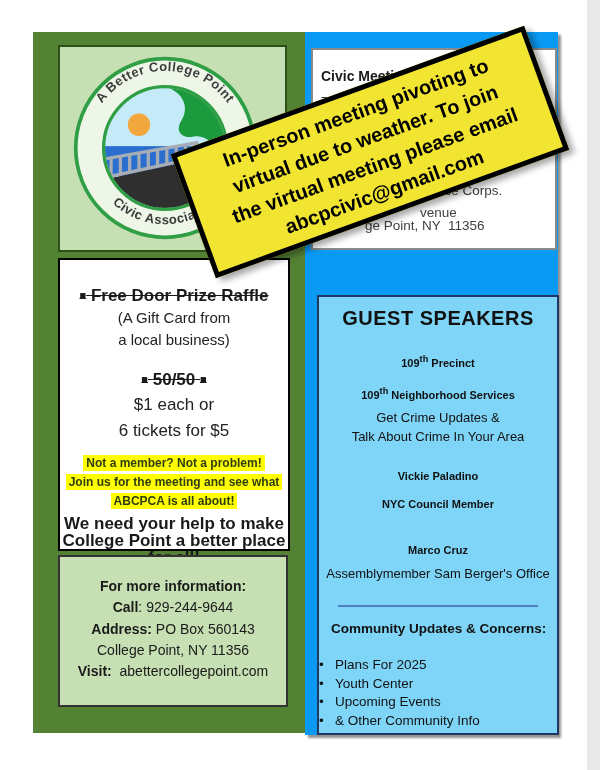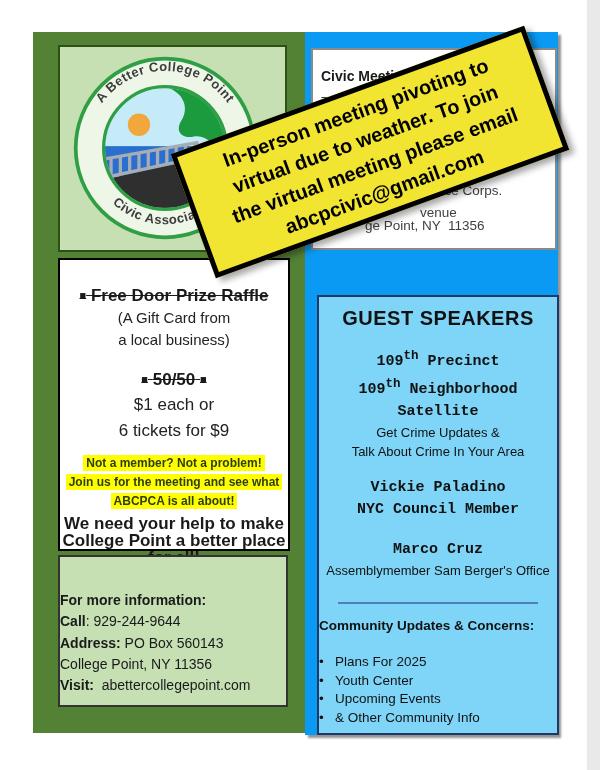--- a/index.html
+++ b/index.html
@@ -28,32 +28,32 @@
   .r-title{font-size:17px;font-weight:bold;text-decoration:line-through;line-height:22px;}
   .r-title .sq,.r-fifty .sq{font-size:11px;vertical-align:2px;}
   .r-sub{font-size:15px;line-height:22px;color:#222;}
   .r-fifty{margin-top:16px;font-size:17px;font-weight:bold;text-decoration:line-through;line-height:24px;}
   .r-price{font-size:17px;line-height:26px;color:#222;}
   .r-hl{margin-top:10px;font-size:12px;font-weight:bold;line-height:19px;color:#2f3d12;}
   .r-hl span{background:#ffff00;padding:1px 3px;}
   .r-help{margin-top:4px;font-size:17px;font-weight:bold;line-height:17px;color:#1a1a1a;}
   
   .contact-box{left:58px;top:555px;width:230px;height:152px;background:#c6e0b4;border:2px solid #333;
-               text-align:left;padding-top:33px;font-size:14px;line-height:21.3px;}
+               text-align:center;padding-top:19px;font-size:14px;line-height:21.3px;}
   .c-b{font-weight:bold;}
   .pre{white-space:pre-wrap;margin-top:28px;}
   
   .guest-box{left:317px;top:267px;width:242px;height:440px;background:#7ed5f8;border:2px solid #1f3864;
              text-align:center;color:#111;margin-top:28px;}
   .g-head{margin-top:8px;font-size:20px;font-weight:bold;letter-spacing:.5px;line-height:26px;}
-  .g-name{font-size:15px;font-weight:bold;line-height:22px;font-family:Liberation Mono, monospace;}
+  .g-name{font-size:11px;font-weight:bold;line-height:28px;}
   .g-sub{font-size:13px;line-height:19px;}
   .g-gap14{margin-top:14px;} .g-gap16{margin-top:16px;} .g-gap18{margin-top:18px;text-align:center;}
   .g-div{margin:22px auto 0 auto;width:84%;border-top:2px solid #4f7fbd;}
-  .g-upd{margin-top:12px;text-align:left;padding-left:0;font-size:13.5px;font-weight:bold;line-height:20px;}
+  .g-upd{margin-top:12px;text-align:left;padding-left:12px;font-size:13.5px;font-weight:bold;line-height:20px;}
   .g-list{margin:17px 0 0 0;padding:0;list-style:none;text-align:left;}
   .g-list li{font-size:13.5px;line-height:18.5px;}
   .g-list .blt{display:inline-block;width:16px;}
   
   .banner{left:182px;top:86px;width:376px;height:132px;background:#f2e532;border:5px solid #000;
           transform:rotate(-20deg);z-index:10;display:flex;flex-direction:column;justify-content:center;
           text-align:center;box-shadow:4px 5px 6px rgba(0,0,0,.35);}
   .banner div{font-size:20px;font-weight:bold;line-height:28px;white-space:nowrap;color:#000;}
 </style>
 </head>
@@ -118,21 +118,21 @@
       <span>Free Door Prize Raffle</span>
     </div>
     <div class="r-sub">(A Gift Card from</div>
     <div class="r-sub">a local business)</div>
     <div class="r-fifty">
       <span class="sq">■</span>
       <span>50/50</span>
       <span class="sq">■</span>
     </div>
     <div class="r-price">$1 each or</div>
-    <div class="r-price">6 tickets for $9</div>
+    <div class="r-price">6 tickets for $5</div>
     <div class="r-hl">
       <div><span>Not a member? Not a problem!</span></div>
       <div><span>Join us for the meeting and see what</span></div>
       <div><span>ABCPCA is all about!</span></div>
     </div>
     <div class="r-help">
       <div>We need your help to make</div>
       <div>College Point a better place for all!</div>
     </div>
   </div>
@@ -144,21 +144,21 @@
     <div><span class="c-b"></span><span class="pre">College Point, NY 11356</span></div>
     <div><span class="c-b">Visit:</span><span class="pre">  abettercollegepoint.com</span></div>
   </div>
 
   <div class="abs guest-box">
     <div class="g-head">GUEST SPEAKERS</div>
     <div class="g-name g-gap14">
       <span>109</span><sup>th</sup><span> Precinct</span>
     </div>
     <div class="g-name">
-      <span>109</span><sup>th</sup><span> Neighborhood Satellite</span>
+      <span>109</span><sup>th</sup><span> Neighborhood Services</span>
     </div>
     <div class="g-sub">Get Crime Updates &amp;</div>
     <div class="g-sub">Talk About Crime In Your Area</div>
     <div class="g-name g-gap16">Vickie Paladino</div>
     <div class="g-name">NYC Council Member</div>
     <div class="g-name g-gap18">Marco Cruz</div>
     <div class="g-sub">Assemblymember Sam Berger's Office</div>
     <div class="g-div"></div>
     <div class="g-upd">Community Updates &amp; Concerns:</div>
     <ul class="g-list">

